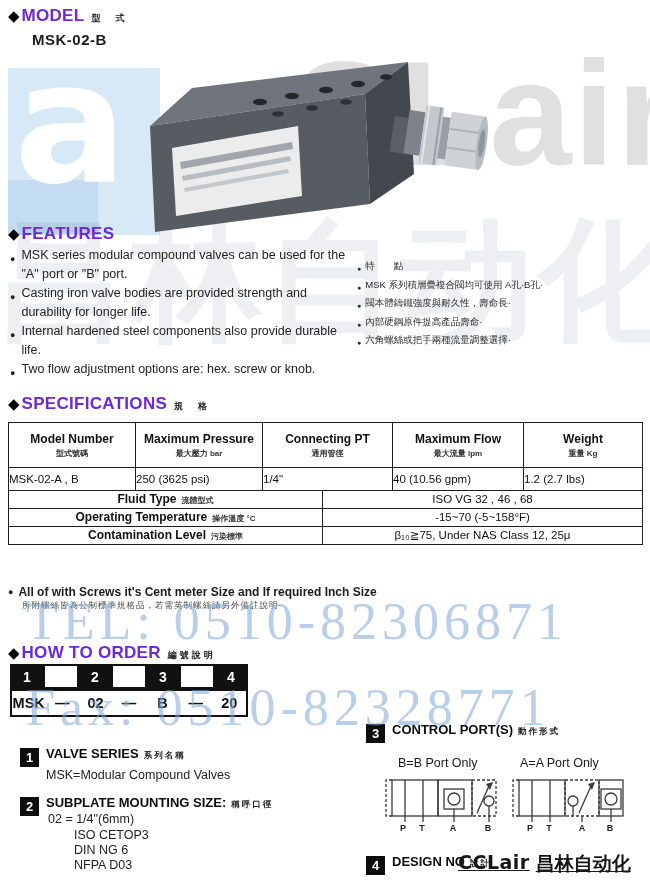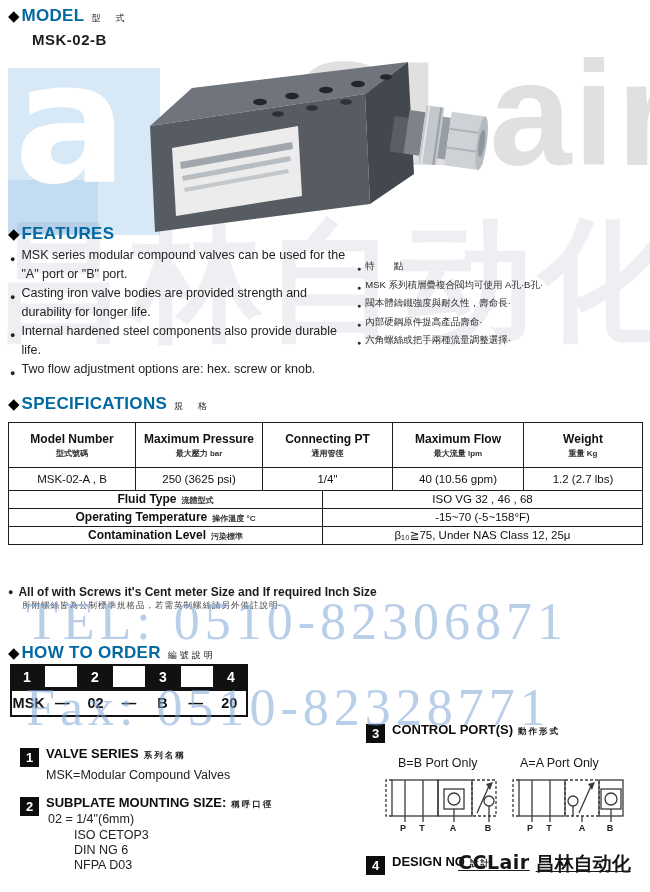--- a/index.html
+++ b/index.html
@@ -20,39 +20,39 @@
               color:rgba(80,100,125,0.10); z-index:0; line-height:1; white-space:nowrap; }
   .wm-tel, .wm-fax {
     font-family:"Liberation Serif", serif; font-size:52px; letter-spacing:5px;
     color:rgba(125,165,215,0.55); z-index:6; white-space:nowrap;
   }
   .wm-tel { left:26px; top:592px; }
   .wm-fax { left:26px; top:678px; }
   
   .sec-head { position:absolute; z-index:2; white-space:nowrap; }
   .diamond { font-size:15px; color:#000; margin-right:2px; }
-  .h-en { font-weight:bold; font-size:17px; letter-spacing:0.3px; color:#0369a1; }
-  .h-cn { font-weight:normal; font-size:9px; color:#222; margin-left:7px; letter-spacing:3px; }
+  .h-en { font-weight:bold; font-size:17px; letter-spacing:0.3px; color:#6d28d9; }
+  .h-cn { font-weight:bold; font-size:9px; color:#222; margin-left:7px; letter-spacing:3px; }
   .model-number { position:absolute; left:32px; top:31px; font-weight:bold; font-size:15px;
                   letter-spacing:0.5px; z-index:2; }
   
   .feat-en { position:absolute; left:10px; top:246px; width:340px; z-index:2; }
   .feat-en .fi { display:flex; font-size:12.5px; line-height:18.5px; color:#232323; margin-bottom:1px; }
   .feat-en .b { font-size:9px; margin:4px 6px 0 0; flex:0 0 auto; }
   .feat-cn { position:absolute; left:357px; top:258px; width:250px; z-index:2; }
   .feat-cn .fi { display:flex; font-size:9.5px; line-height:15.5px; color:#2a2a2a; }
   .feat-cn .b { font-size:7px; margin:3px 4px 0 0; flex:0 0 auto; }
   
   .spec-wrap { position:absolute; left:8px; top:422px; width:634px; z-index:2; }
   table { border-collapse:collapse; width:634px; table-layout:fixed; }
   td, th { border:1.4px solid #1e1e1e; padding:0; }
   .spec-top th { height:44px; vertical-align:middle; background:#fff; }
   .th-en { font-size:12px; font-weight:bold; color:#111; text-align:center; }
   .th-cn { font-size:8px; font-weight:bold; color:#333; text-align:center; margin-top:2px; }
-  .spec-top td { height:22px; font-size:11.5px; text-align:center; color:#111; }
+  .spec-top td { height:22px; font-size:11.5px; text-align:left; color:#111; }
   .spec-bot td { height:17px; font-size:11.5px; text-align:center; color:#111; }
   .spec-bot { margin-top:-1.4px; }
   .pl-en { font-weight:bold; font-size:12px; }
   .pl-cn { font-weight:bold; font-size:8px; color:#333; margin-left:5px; }
   
   .note-en { position:absolute; left:8px; top:585px; font-size:12px; font-weight:bold; z-index:2;
              display:flex; }
   .note-en .b { font-size:9px; margin:2px 5px 0 0; }
   .note-cn { position:absolute; left:22px; top:600px; font-size:8.5px; color:#444; z-index:2;
              letter-spacing:1px; }

